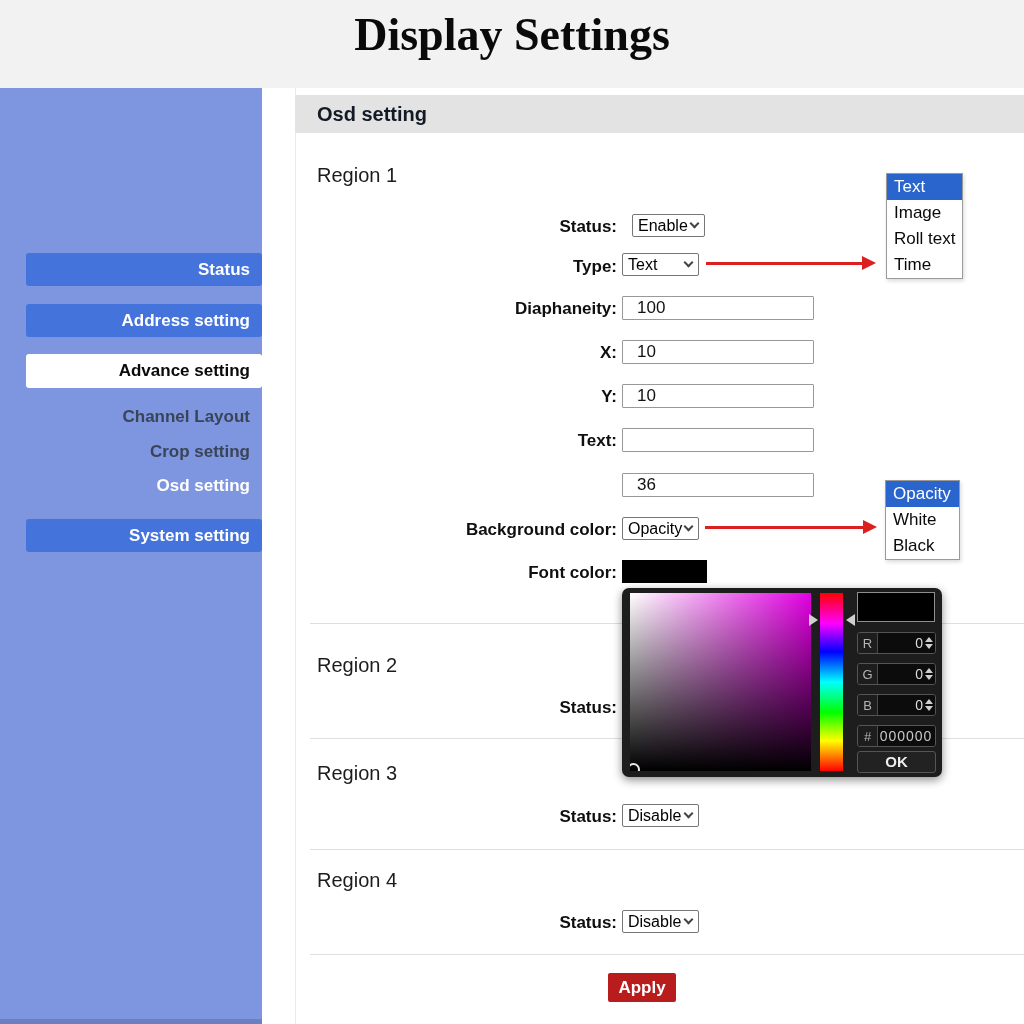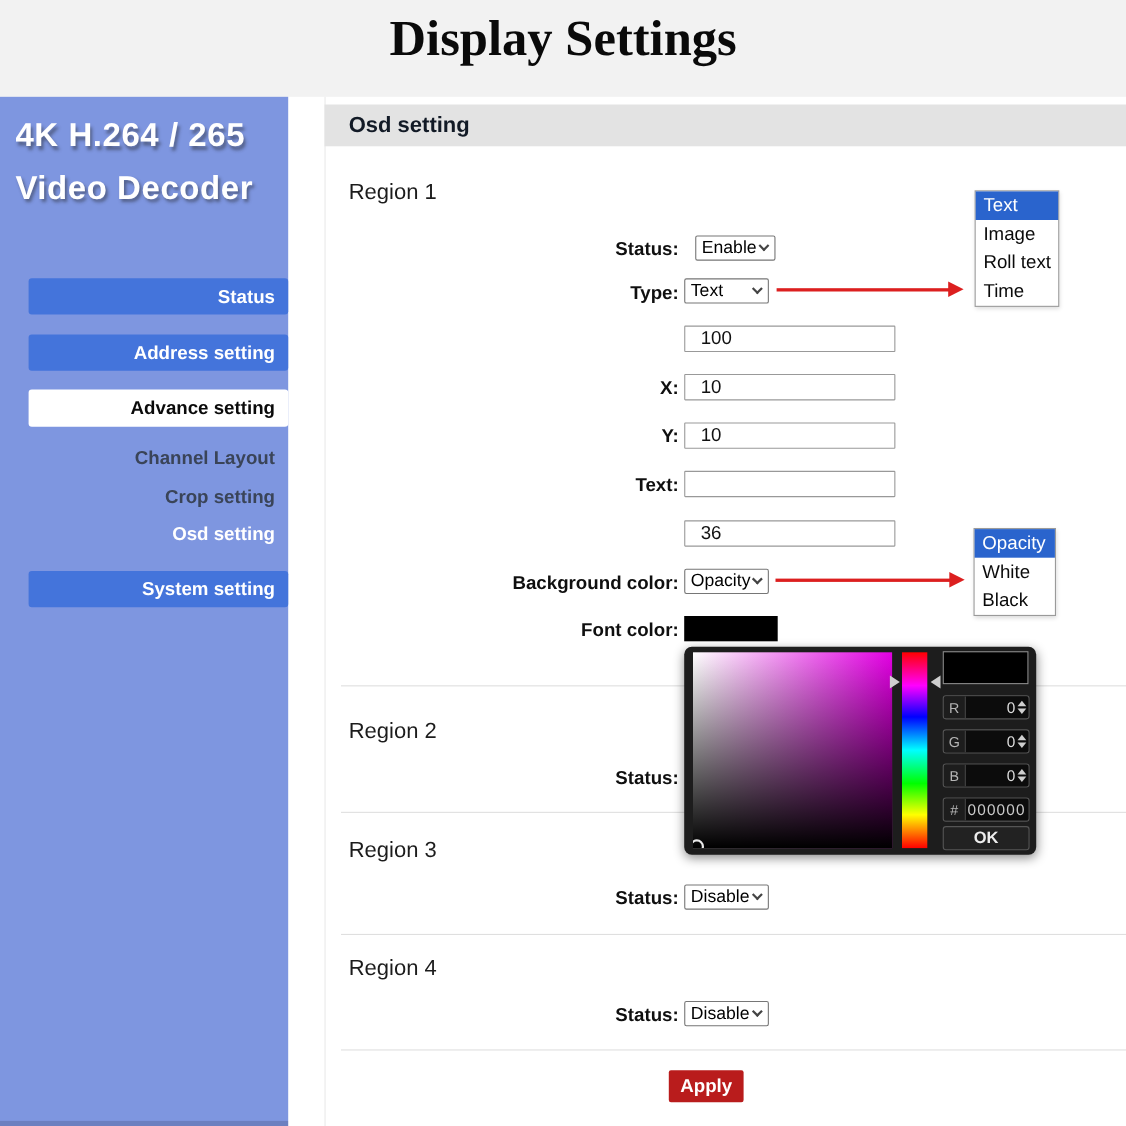--- a/index.html
+++ b/index.html
@@ -95,24 +95,20 @@
 </head>
 <body>
 
 <div id="page">
 
   <div class="top-header">
     <div class="page-title">Display Settings</div>
   </div>
 
   <div class="sidebar">
-    <div class="brand">
-      <div>4K H.264 / 265</div>
-      <div>Video Decoder</div>
-    </div>
     <div class="navbtn" style="top:165px">Status</div>
     <div class="navbtn" style="top:216px">Address setting</div>
     <div class="navbtn active" style="top:266px">Advance setting</div>
     <div class="subitem" style="top:319px">Channel Layout</div>
     <div class="subitem" style="top:354px">Crop setting</div>
     <div class="subitem active" style="top:388px">Osd setting</div>
     <div class="navbtn" style="top:431px">System setting</div>
     <div class="sidebar-strip"></div>
   </div>
   <div class="content-edge"></div>
@@ -128,20 +124,21 @@
     <span>Enable</span>
     <span class="chev"></span>
   </div>
 
   <div class="flabel" style="top:255px">Type:</div>
   <div class="fselect" style="left:622px; top:253px; width:77px">
     <span>Text</span>
     <span class="chev"></span>
   </div>
 
+  <div class="flabel" style="top:297px">Diaphaneity:</div>
   <input class="finput" style="left: 622px; top: 296px;" value="100">
 
   <div class="flabel" style="top:341px">X:</div>
   <input class="finput" style="left: 622px; top: 340px;" value="10">
 
   <div class="flabel" style="top:385px">Y:</div>
   <input class="finput" style="left: 622px; top: 384px;" value="10">
 
   <div class="flabel" style="top:429px">Text:</div>
   <input class="finput" style="left: 622px; top: 428px;" value="">

